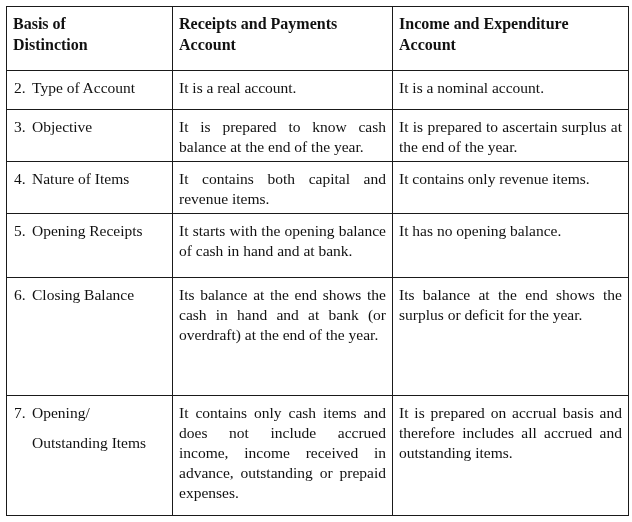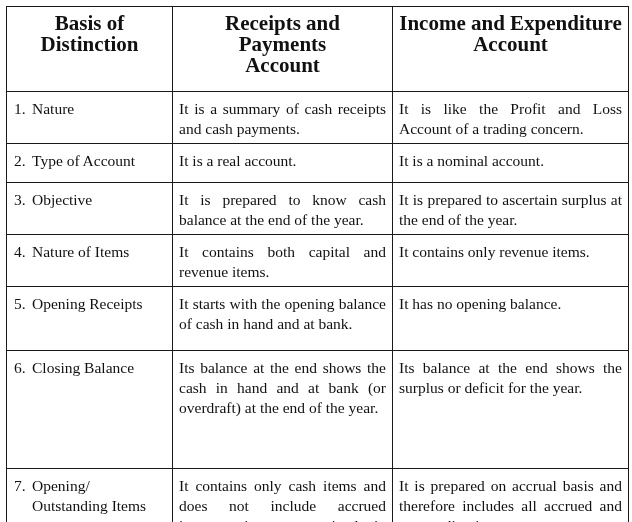--- a/index.html
+++ b/index.html
@@ -25,40 +25,41 @@
       font-size: 15.5px;
       line-height: 20px;
     }
     table.cmp td, table.cmp th {
       border: 1.6px solid #1a1a1a;
       vertical-align: top;
       padding: 0;
     }
     table.cmp th {
       font-weight: bold;
-      text-align: center;
-      font-size: 21px;
+      text-align: left;
+      font-size: 16px;
       padding: 6px 6px 15px 6px;
       line-height: 21px;
     }
     table.cmp td.basis {
       padding: 7px 4px 4px 7px;
     }
     table.cmp td.txt {
       padding: 7px 6px 4px 6px;
       text-align: justify;
       text-align-last: left;
     }
     .num {
       display: inline-block;
       width: 18px;
     }
     .basis-line2 {
       padding-left: 18px;
       display: block;
+      margin-top: 10px;
     }
     col.c1 { width: 166px; }
     col.c2 { width: 220px; }
     col.c3 { width: 236px; }
     tr.r-head { height: 57px; }
     tr.r1 { height: 41px; }
     tr.r2 { height: 39px; padding-left: 14px; }
     tr.r3 { height: 41px; }
     tr.r4 { height: 44px; }
     tr.r5 { height: 64px; }
@@ -84,25 +85,20 @@
         <span>Receipts and Payments</span><br>
         <span>Account</span>
       </th>
       <th>
         <span>Income and Expenditure</span><br>
         <span>Account</span>
       </th>
     </tr>
   </thead>
   <tbody>
-    <tr class="r1">
-      <td class="basis"><span class="num">1.</span><span>Nature</span></td>
-      <td class="txt">It is a summary of cash receipts and cash payments.</td>
-      <td class="txt">It is like the Profit and Loss Account of a trading concern.</td>
-    </tr>
     <tr class="r2">
       <td class="basis"><span class="num">2.</span><span>Type of Account</span></td>
       <td class="txt">It is a real account.</td>
       <td class="txt">It is a nominal account.</td>
     </tr>
     <tr class="r3">
       <td class="basis"><span class="num">3.</span><span>Objective</span></td>
       <td class="txt">It is prepared to know cash balance at the end of the year.</td>
       <td class="txt">It is prepared to ascertain surplus at the end of the year.</td>
     </tr>

